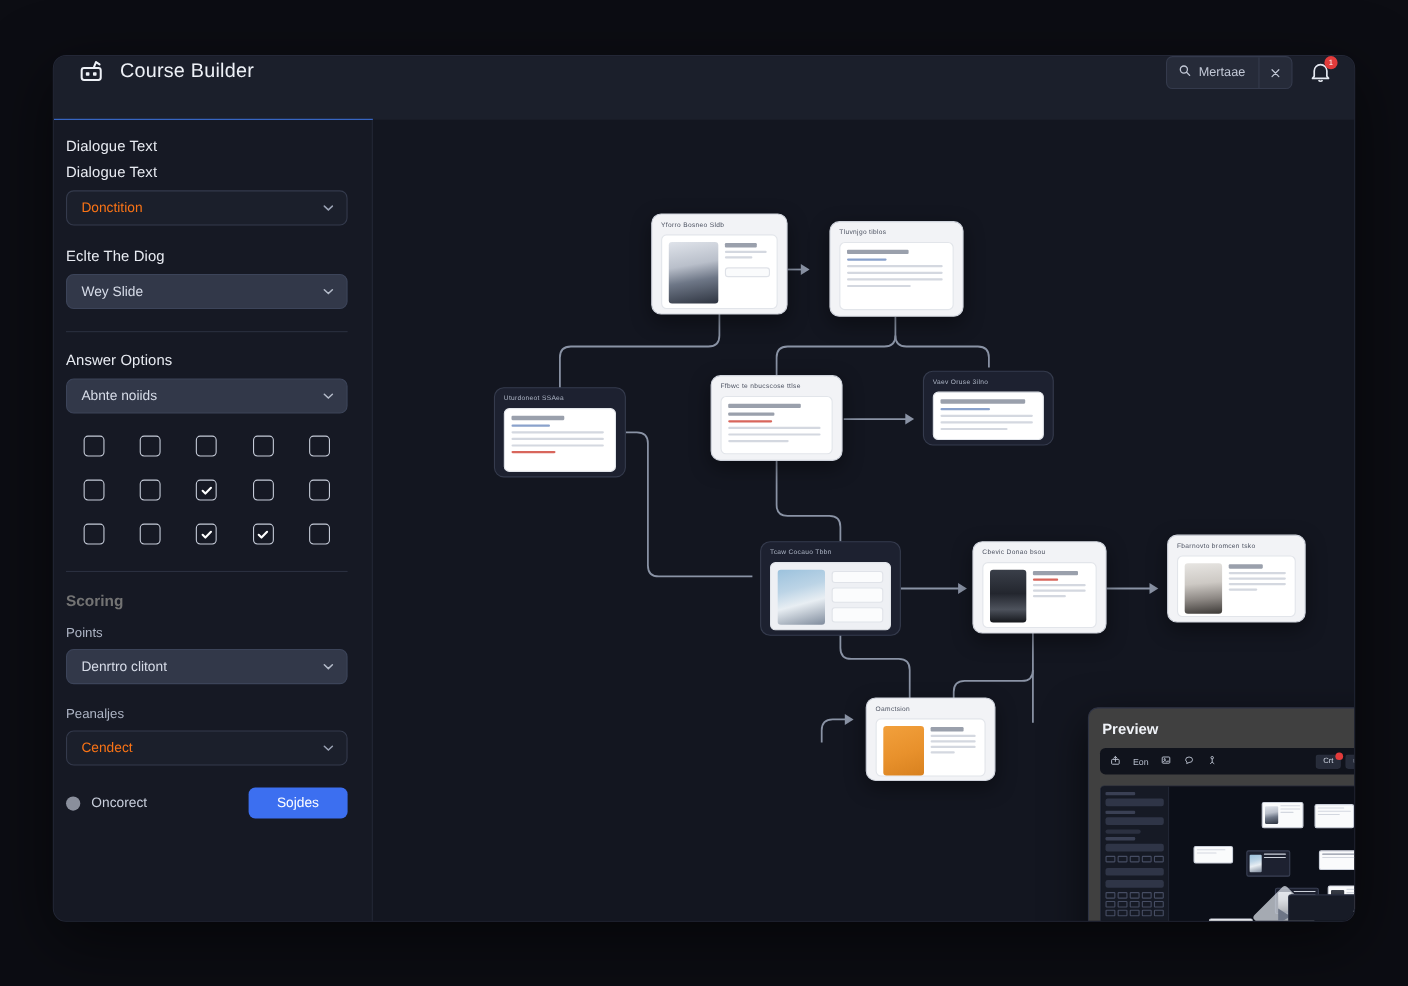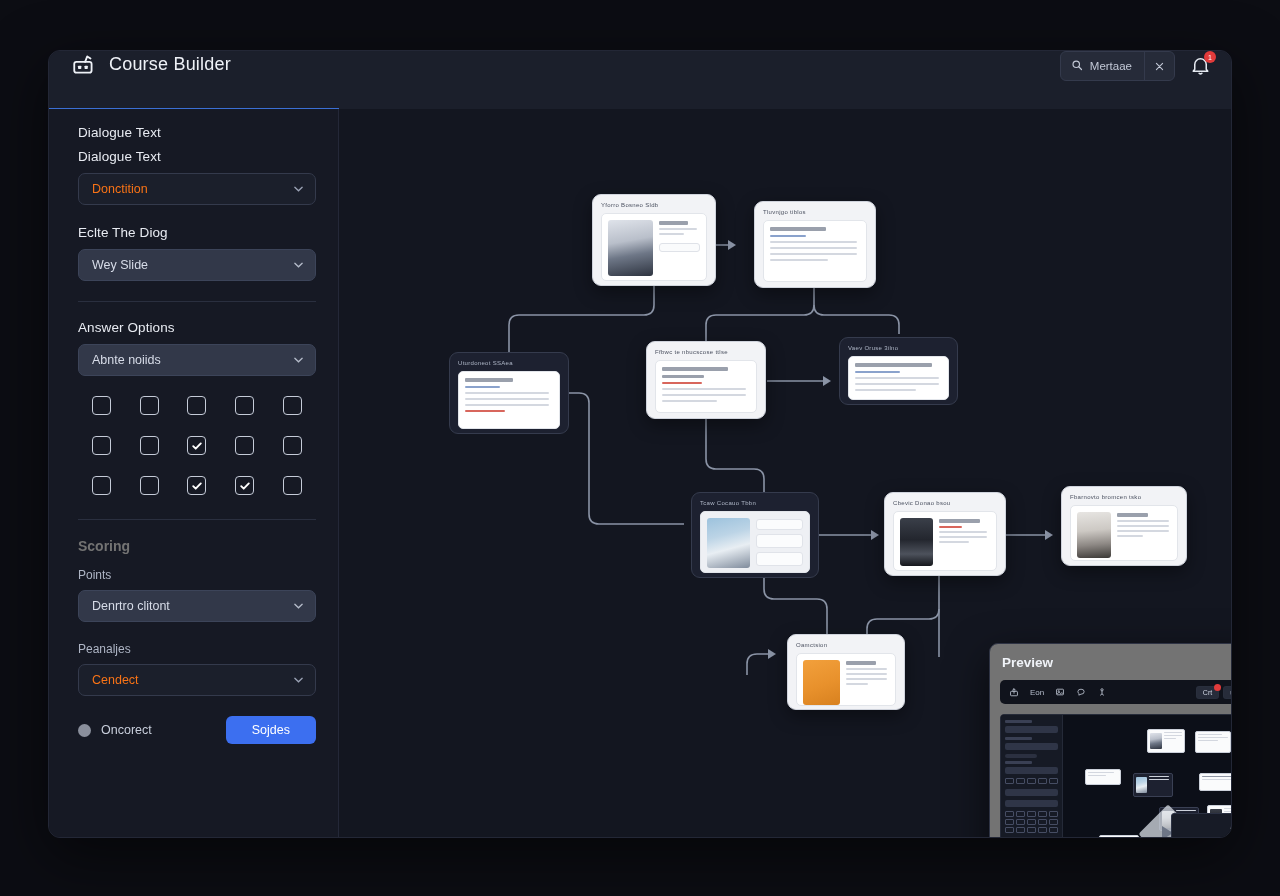--- a/index.html
+++ b/index.html
@@ -66,21 +66,21 @@
     position: absolute; left: 0; top: 57px;
     width: 290px; height: 2px; background: #3b6fd4;
   }
 
   
   #sidebar {
     position: absolute; left: 0; top: 58px;
     width: 290px; height: 730px;
     background: #161924;
     border-right: 1px solid #242838;
-    padding: 16px 22px 0 29px;
+    padding: 16px 22px 0 11px;
     overflow: hidden;
   }
   .field-label {
     font-size: 13.5px; color: #e8ebf2;
     margin: 0 0 9px 0; letter-spacing: .1px;
   }
   .sub-label {
     font-size: 12px; color: #aeb5c5;
     margin: 0 0 8px 0;
   }
@@ -206,21 +206,21 @@
   .ph-b { background: linear-gradient(165deg,#9cc2dd 0%,#bcd4e6 35%,#e8eef3 60%,#7f8b9c 100%); }
   .ph-c { background: linear-gradient(180deg,#3a3f49 0%,#23262e 45%,#4d525c 75%,#15171c 100%); }
   .ph-d { background: linear-gradient(175deg,#e7e5e2 0%,#cdc9c4 40%,#8d8884 70%,#3c3936 100%); }
   .ph-orange { background: linear-gradient(160deg,#f2a03c 0%,#e8912c 55%,#d8811f 100%); }
 
   
   #preview-panel {
     position: absolute;
     left: 940px; top: 592px;
     width: 276px; height: 232px;
-    background: #737373;
+    background: #404040;
     border: 1px solid #2e3344;
     border-radius: 9px;
     box-shadow: 0 14px 40px rgba(0,0,0,.6);
     overflow: hidden;
   }
   #preview-head {
     height: 36px; display: flex; align-items: center;
     padding: 0 12px;
   }
   #preview-head .ptitle { font-size: 13.5px; color: #f0f3f8; font-weight: bold; }

